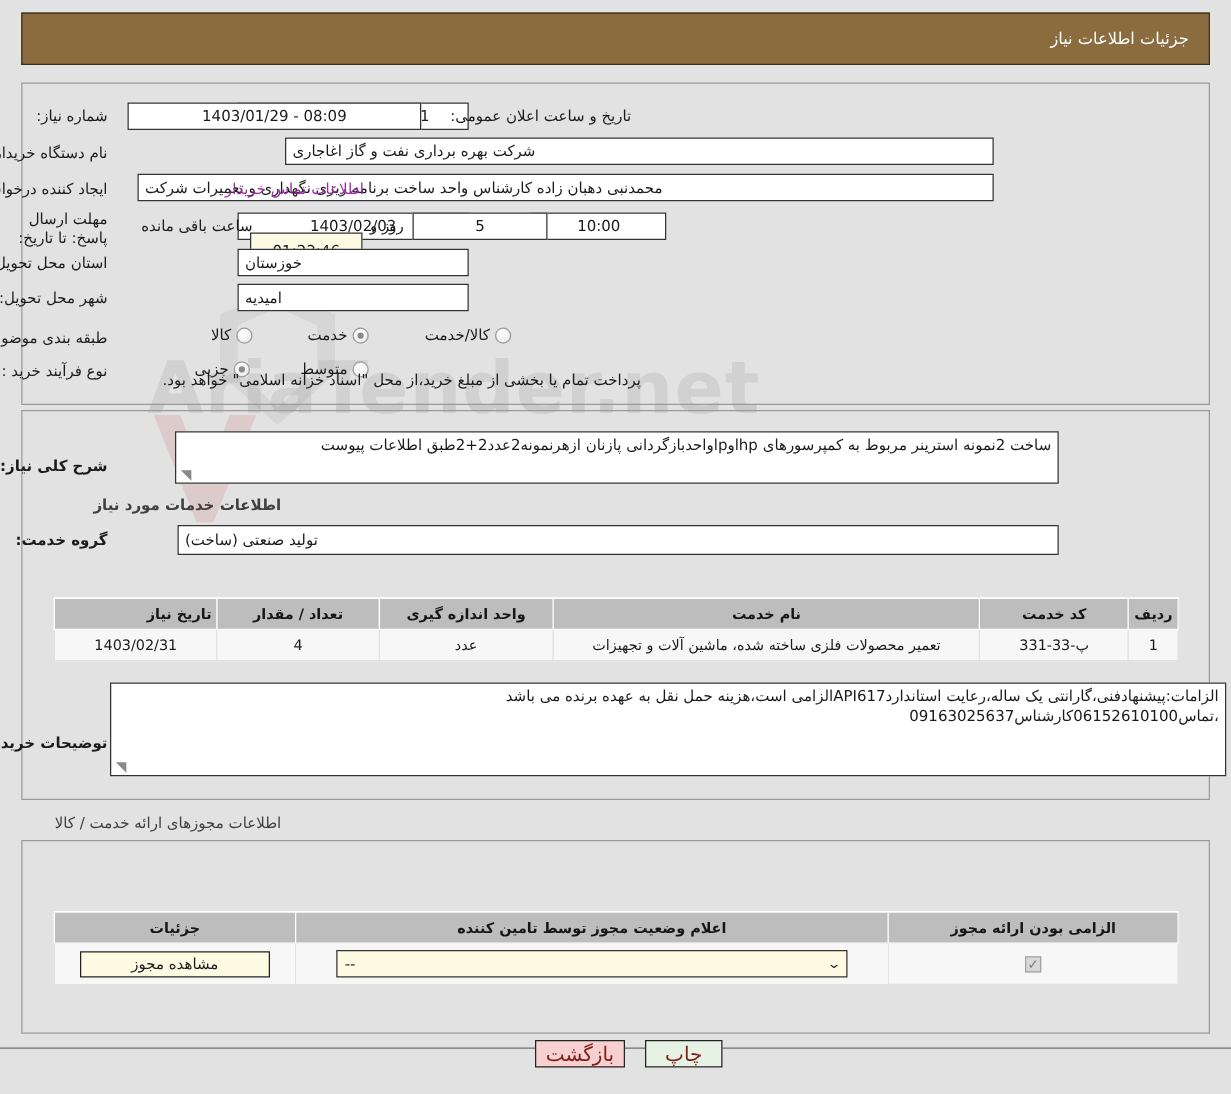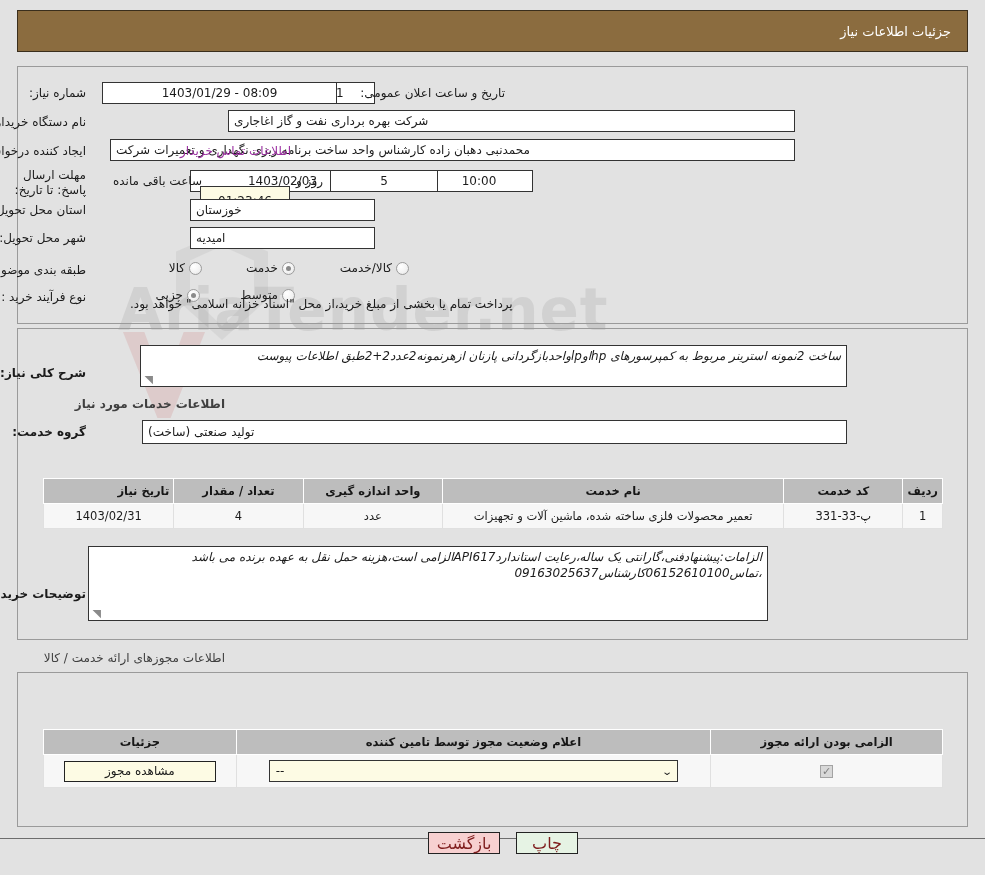--- a/index.html
+++ b/index.html
@@ -152,21 +152,20 @@
   .ta {
     position: absolute;
     background: #ffffff;
     border: 1px solid #333333;
     font-size: 12px;
     color: #1b1b1b;
     padding: 2px 5px 0 5px;
     line-height: 16px;
     overflow: hidden;
     text-align: right;
-    font-style: italic;
   }
   .ta .grip {
     position: absolute;
     left: 2px;
     bottom: 1px;
     width: 10px; height: 10px;
     color: #8a8a8a;
     font-size: 11px;
     line-height: 10px;
   }
@@ -372,21 +371,21 @@
         <td>پ-33-331</td>
         <td>تعمیر محصولات فلزی ساخته شده، ماشین آلات و تجهیزات</td>
         <td>عدد</td>
         <td class="num">4</td>
         <td class="num">1403/02/31</td>
       </tr>
     </tbody>
   </table>
 
   <div class="lbl lbl-b" style="right:899px; top:587px;">توضیحات خریدار:</div>
-  <div class="ta" style="left:88px; top:546px; width:680px; height:75px;">
+  <div class="ta" style="left:88px; top:546px; width:893px; height:75px;">
     <div>الزامات:پیشنهادفنی،گارانتی یک ساله،رعایت استانداردAPI617الزامی است،هزینه حمل نقل به عهده برنده می باشد</div>
     <div>،تماس06152610100کارشناس09163025637</div>
     <span class="grip">◥</span>
   </div>
 
   <div class="section-cap" style="right:760px; top:651px;">اطلاعات مجوزهای ارائه خدمت / کالا</div>
   <div class="panel panel-bot"></div>
 
   <table class="grid" style="right:42px; top:729px; width:900px;">
     <thead>

